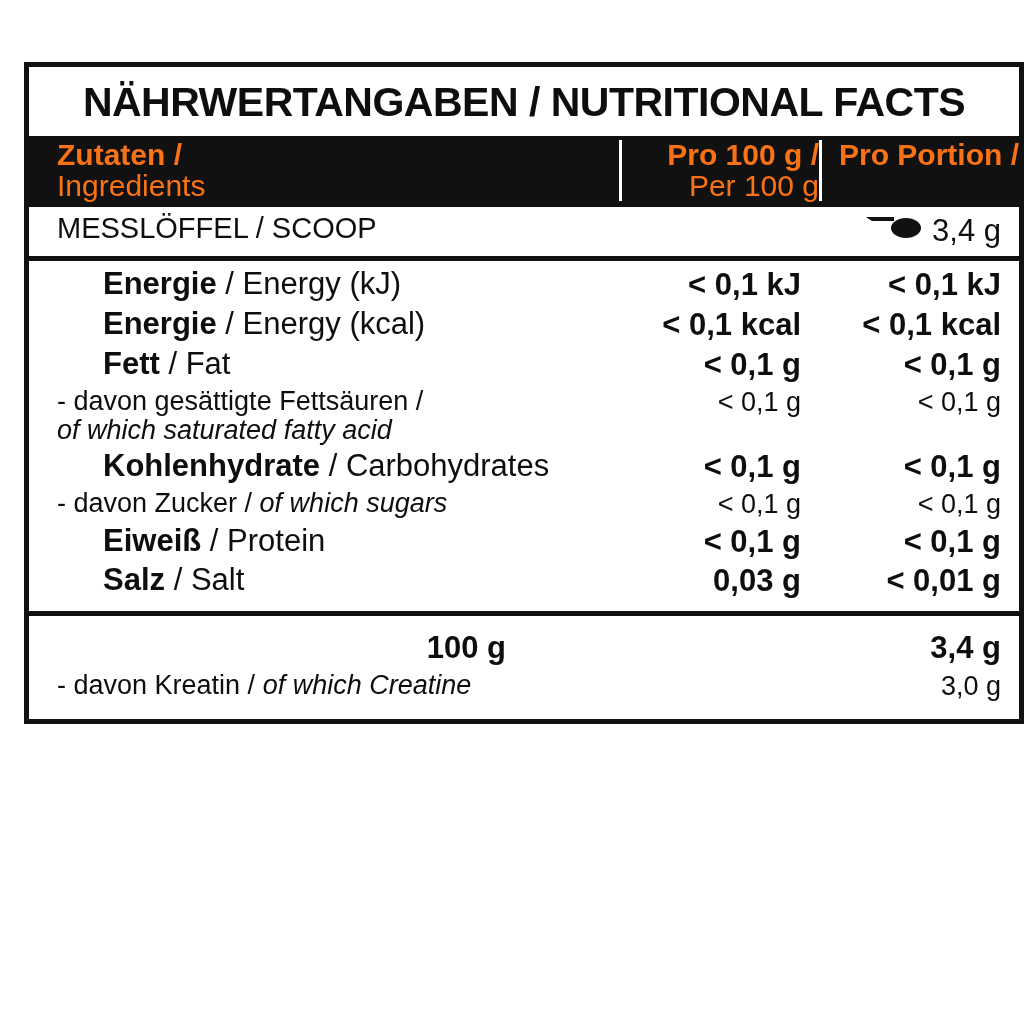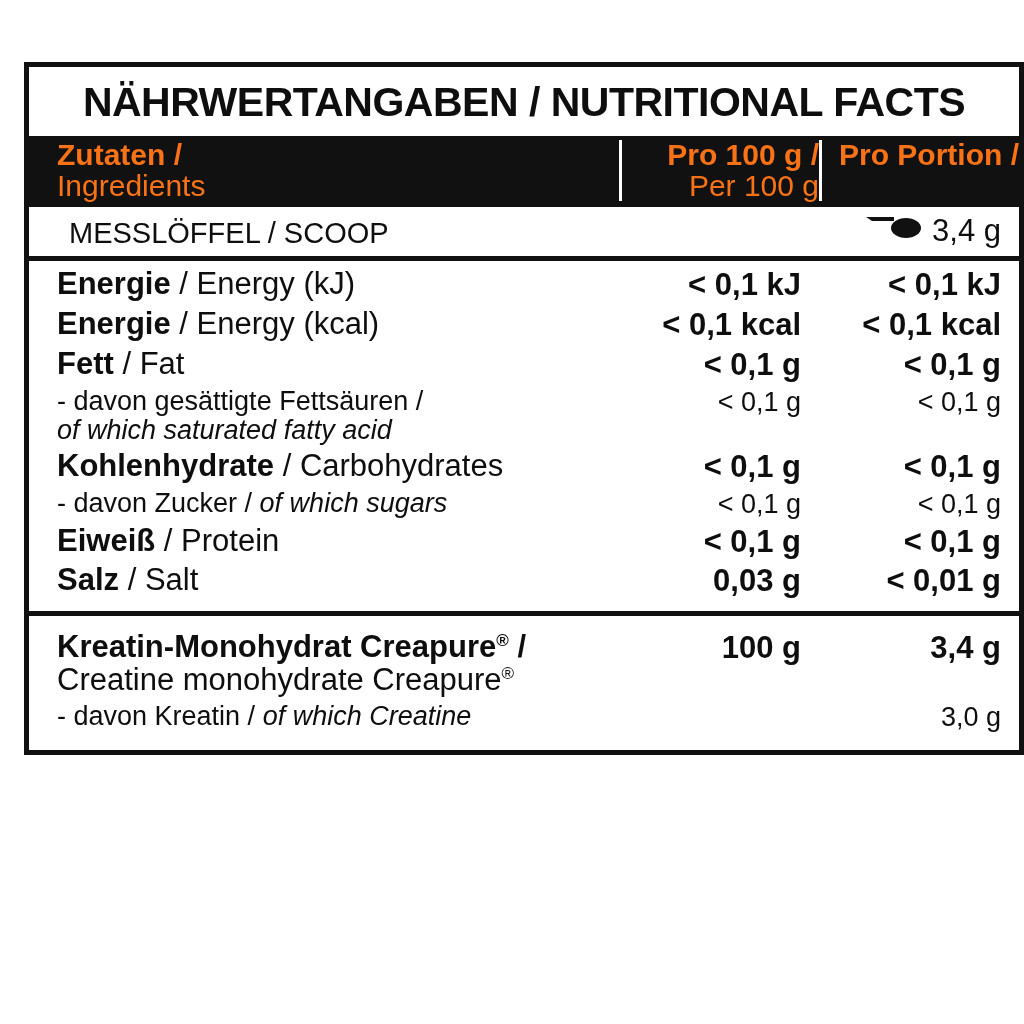--- a/index.html
+++ b/index.html
@@ -55,23 +55,23 @@
     box-sizing: border-box;
     text-align: right;
     border-left: 3px solid #ffffff;
   }
   .hl1 { font-size: 30px; font-weight: 700; line-height: 1.02; }
   .hl2 { font-size: 30px; font-weight: 400; line-height: 1.02; }
 
   
   .scoop-row {
     display: flex;
-    align-items: flex-end;
+    align-items: flex-start;
     border-bottom: 5px solid #111111;
-    padding: 5px 0 6px 12px;
+    padding: 5px 0 6px 0;
   }
   .scoop-label {
     flex: 0 0 590px;
     padding-left: 28px;
     font-size: 29px;
     box-sizing: border-box;
   }
   .scoop-spacer { flex: 1 1 0; }
   .scoop-val {
     flex: 1 1 0;
@@ -101,21 +101,21 @@
   .row .c1, .row .c2 {
     flex: 1 1 0;
     box-sizing: border-box;
     text-align: right;
     padding-right: 18px;
     line-height: 1.12;
     white-space: nowrap;
   }
 
   .big { font-size: 31px; }
-  .big .bold { font-weight: 700; }
+  .big .bold { font-weight: 700; margin-left: 46px; }
   .big .reg  { font-weight: 400; }
 
   .small { font-size: 27px; }
   .small .ital { font-style: italic; }
 
   .val-big  { font-size: 31px; font-weight: 700; }
   .val-small{ font-size: 27px; font-weight: 400; }
 
   .sup { font-size: 0.55em; vertical-align: super; }
 
@@ -220,24 +220,20 @@
       <div class="c2 val-big">&lt; 0,01 g</div>
     </div>
 
   </div>
 
   <div class="divider"></div>
 
   <div class="rows block-2">
 
     <div class="row row-multi">
-      <div class="label big">
-        <span class="bold">Kreatin-Monohydrat Creapure</span><span class="bold sup">®</span><span class="bold"> /</span><br>
-        <span class="reg">Creatine monohydrate Creapure</span><span class="reg sup">®</span>
-      </div>
       <div class="c1 val-big">100 g</div>
       <div class="c2 val-big">3,4 g</div>
     </div>
 
     <div class="row row-multi">
       <div class="label small"><span>- davon Kreatin</span><span> / </span><span class="ital">of which Creatine</span></div>
       <div class="c2 val-small">3,0 g</div>
     </div>
 
   </div>

